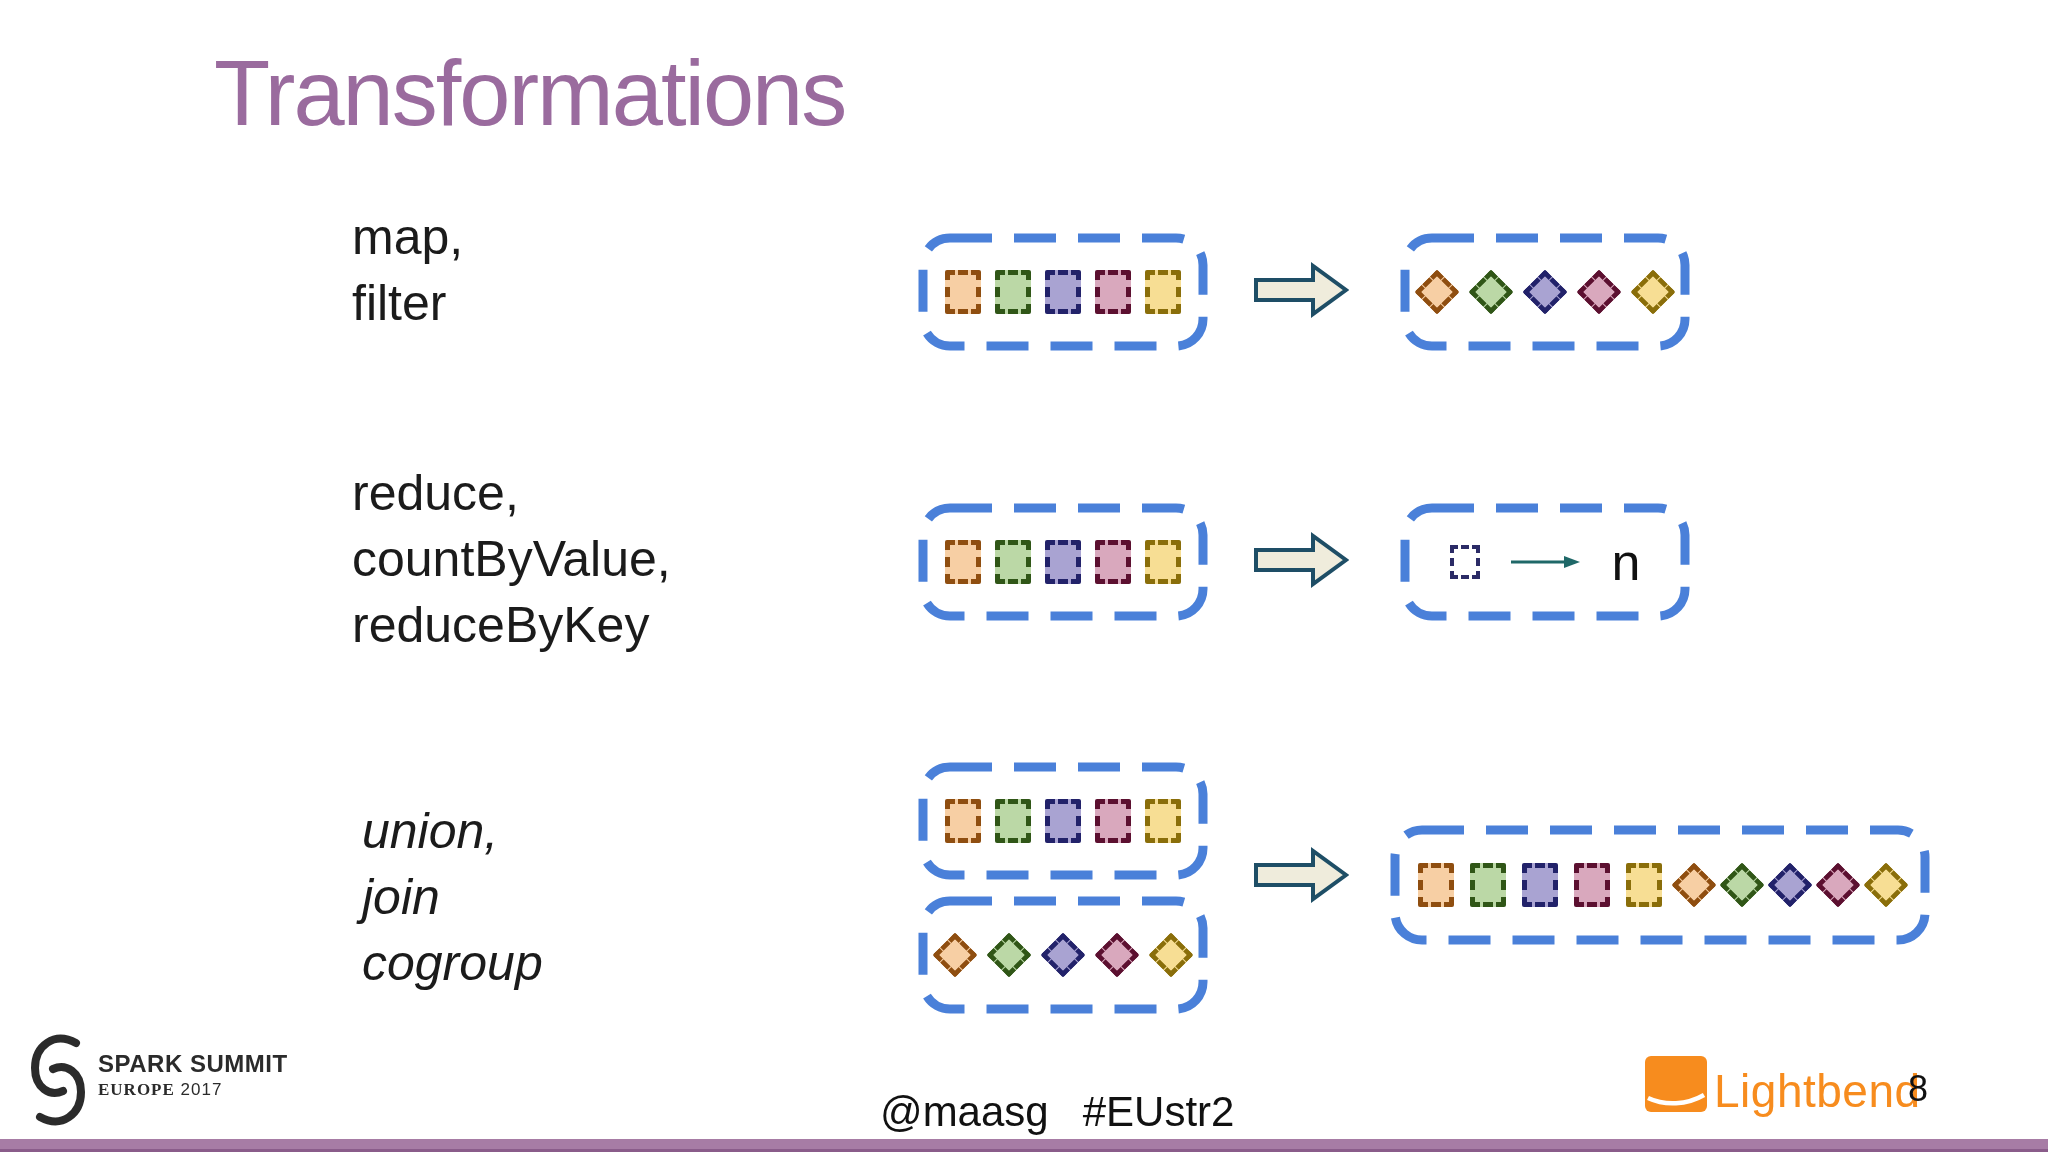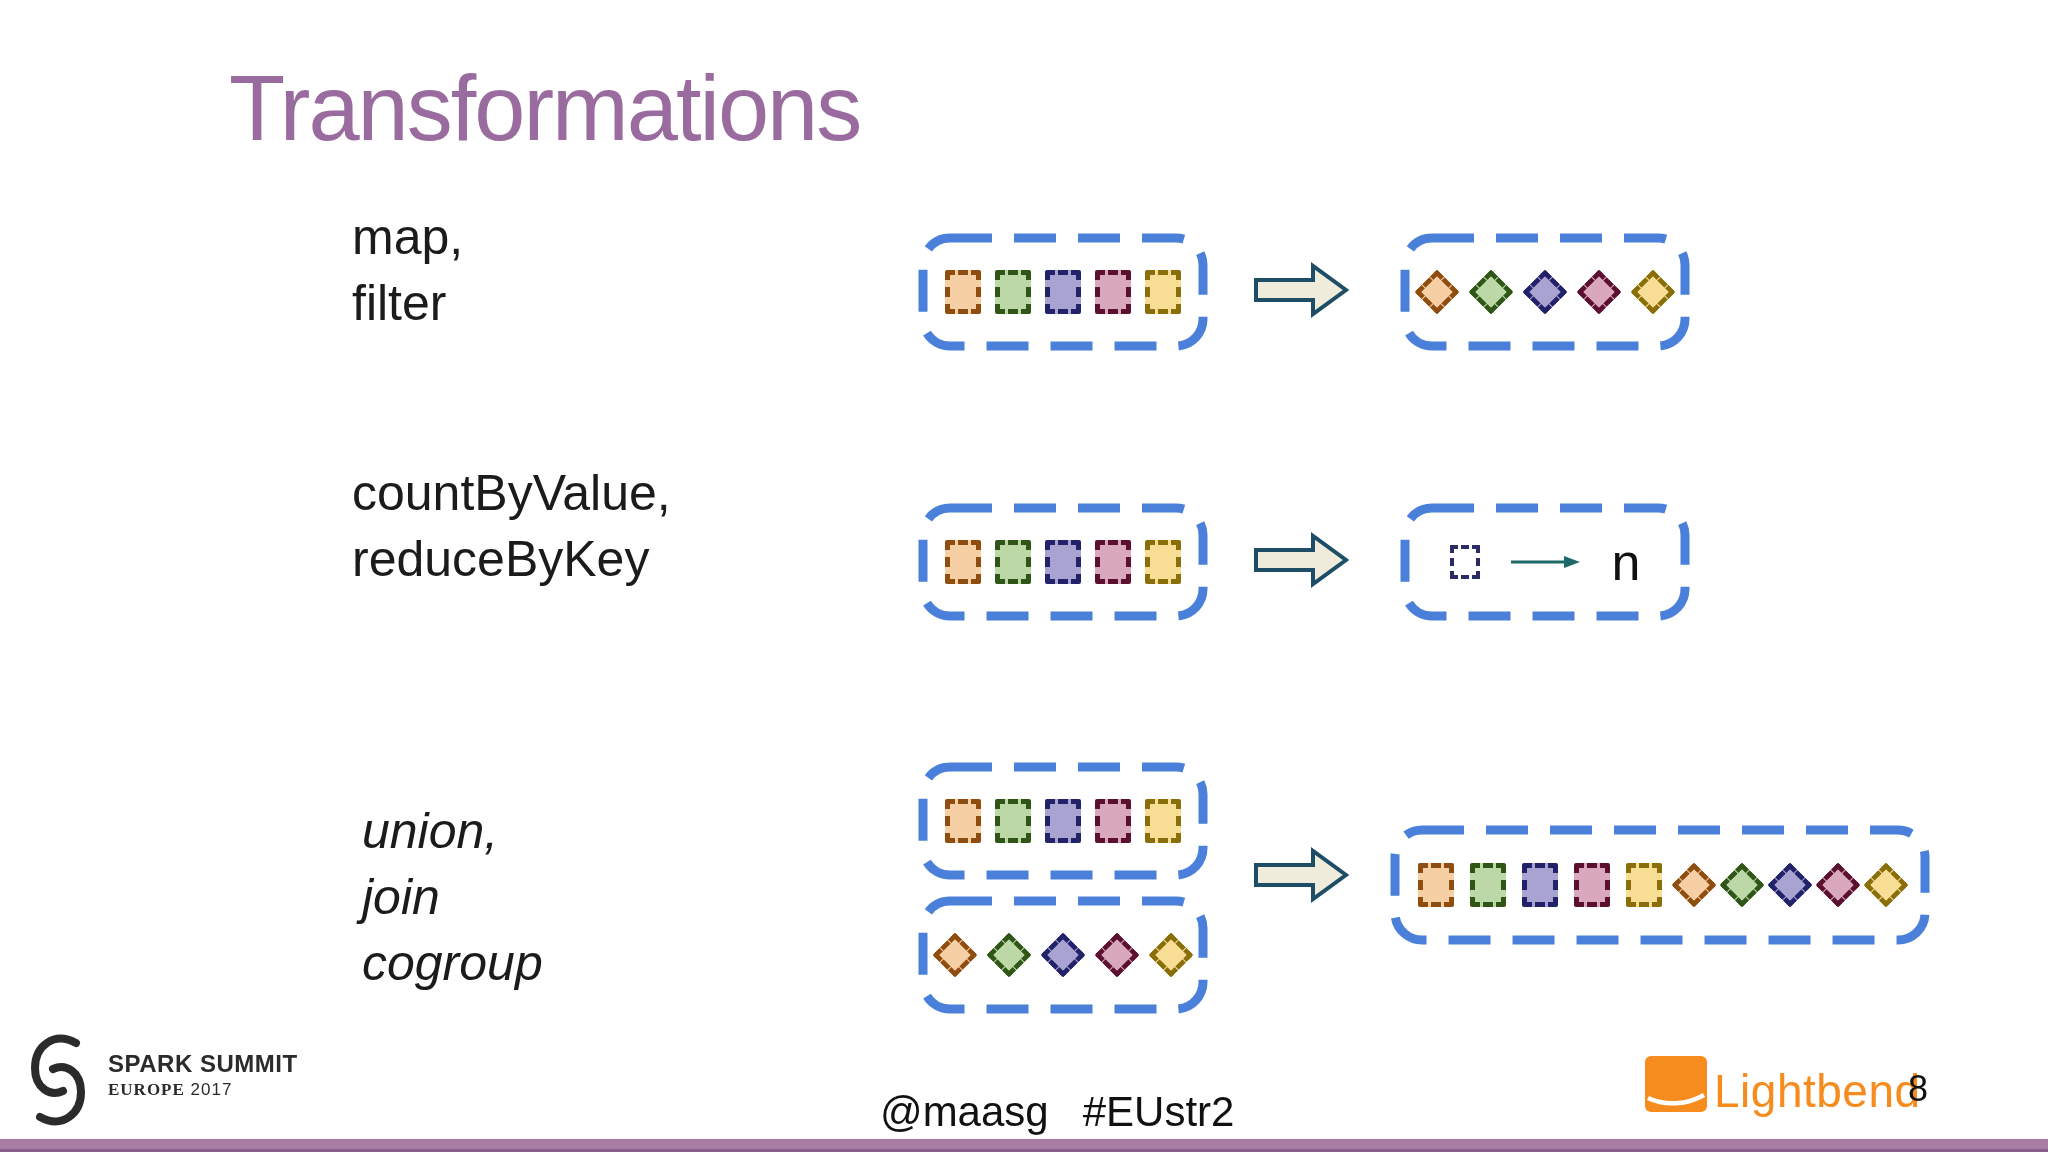--- a/index.html
+++ b/index.html
@@ -1,33 +1,33 @@
 <!DOCTYPE html>
 <html style="--title_purple: #9a6b9e; --text_dark: #1b1b1b; --bottom_bar_purple: #a77ca5; --bottom_bar_edge: #8a5c8a; --rdd_border_blue: #4a80d9; --arrow_fill: #efecdc; --arrow_stroke: #1e4e66; --scalar_bracket_navy: #2b2b66; --scalar_arrow_teal: #1f6868; --lightbend_orange: #f78c1e; --spark_logo_dark: #2b2b2b;"><head>
 <meta charset="utf-8">
 <style>
   html,body{margin:0;padding:0;background:#ffffff;}
   .slide{position:relative;width:2048px;height:1152px;background:#ffffff;overflow:hidden;
          font-family:"Liberation Sans","DejaVu Sans",sans-serif;}
-  .title{position:absolute;left:213px;top:40px;margin:16px;font-size:92px;font-weight:400;
+  .title{position:absolute;left:213px;top:40px;margin:1px;font-size:92px;font-weight:400;
          letter-spacing:-2px;color:var(--title_purple);}
   .ops{position:absolute;font-size:50px;line-height:66px;color:var(--text_dark);margin-top:8px;}
   .rdd{position:absolute;display:flex;align-items:center;justify-content:center;}
   .rdd-border{position:absolute;left:0;top:0;}
   .shape-row{position:relative;display:flex;align-items:center;}
   .g14{gap:14px}.g22{gap:22px}.g16{gap:16px}
   .shape{box-sizing:border-box;border-radius:2px;}
   .square{width:36px;height:44px;border:5px dashed;}
   .diamond{width:32px;height:32px;border:5px dashed;transform:rotate(45deg);}
   .scalar-row{position:relative;display:flex;align-items:center;gap:30px;}
   .bracket-square{width:30px;height:34px;box-sizing:border-box;border:4px dashed var(--scalar_bracket_navy);}
   .n-symbol{font-size:52px;color:#111111;line-height:1;}
   .block-arrow{position:absolute;}
   .spark-logo{position:absolute;left:30px;top:1034px;}
-  .summit-text{position:absolute;left:108px;top:1050px;color:#2b2b2b;}
+  .summit-text{position:absolute;left:98px;top:1050px;color:#2b2b2b;}
   .summit-line1{font-size:24px;font-weight:700;letter-spacing:0.5px;}
   .summit-line2{font-size:17px;letter-spacing:1px;margin-top:2px;}
   .summit-line2 .bold{font-weight:700;font-family:Liberation Serif, serif;}
   .handle-line{position:absolute;left:880px;top:1088px;display:flex;gap:34px;
                font-size:42px;color:#111111;}
   .lightbend-mark{position:absolute;left:1645px;top:1056px;}
   .lightbend-label{position:absolute;left:1714px;top:1064px;font-size:46px;font-weight:400;
                    color:var(--lightbend_orange);letter-spacing:0.5px;}
   .page-number{position:absolute;left:1908px;top:1068px;font-size:36px;color:#111111;}
   .bottom-bar{position:absolute;left:0;right:0;bottom:0;height:13px;box-sizing:border-box;
@@ -38,20 +38,21 @@
 
 <div class="slide">
 
   <h1 class="title">Transformations</h1>
 
   <div class="ops" style="left:352px;top:196px;">
     <div>map,</div>
     <div>filter</div>
   </div>
   <div class="ops" style="left:352px;top:452px;">
+    <div>reduce,</div>
     <div>countByValue,</div>
     <div>reduceByKey</div>
   </div>
   <div class="ops" style="left:362px;top:790px;font-style:italic;">
     <div>union,</div>
     <div>join</div>
     <div>cogroup</div>
   </div>
 
   <div class="rdd" style="left:918px;top:233px;width:290px;height:118px;">

